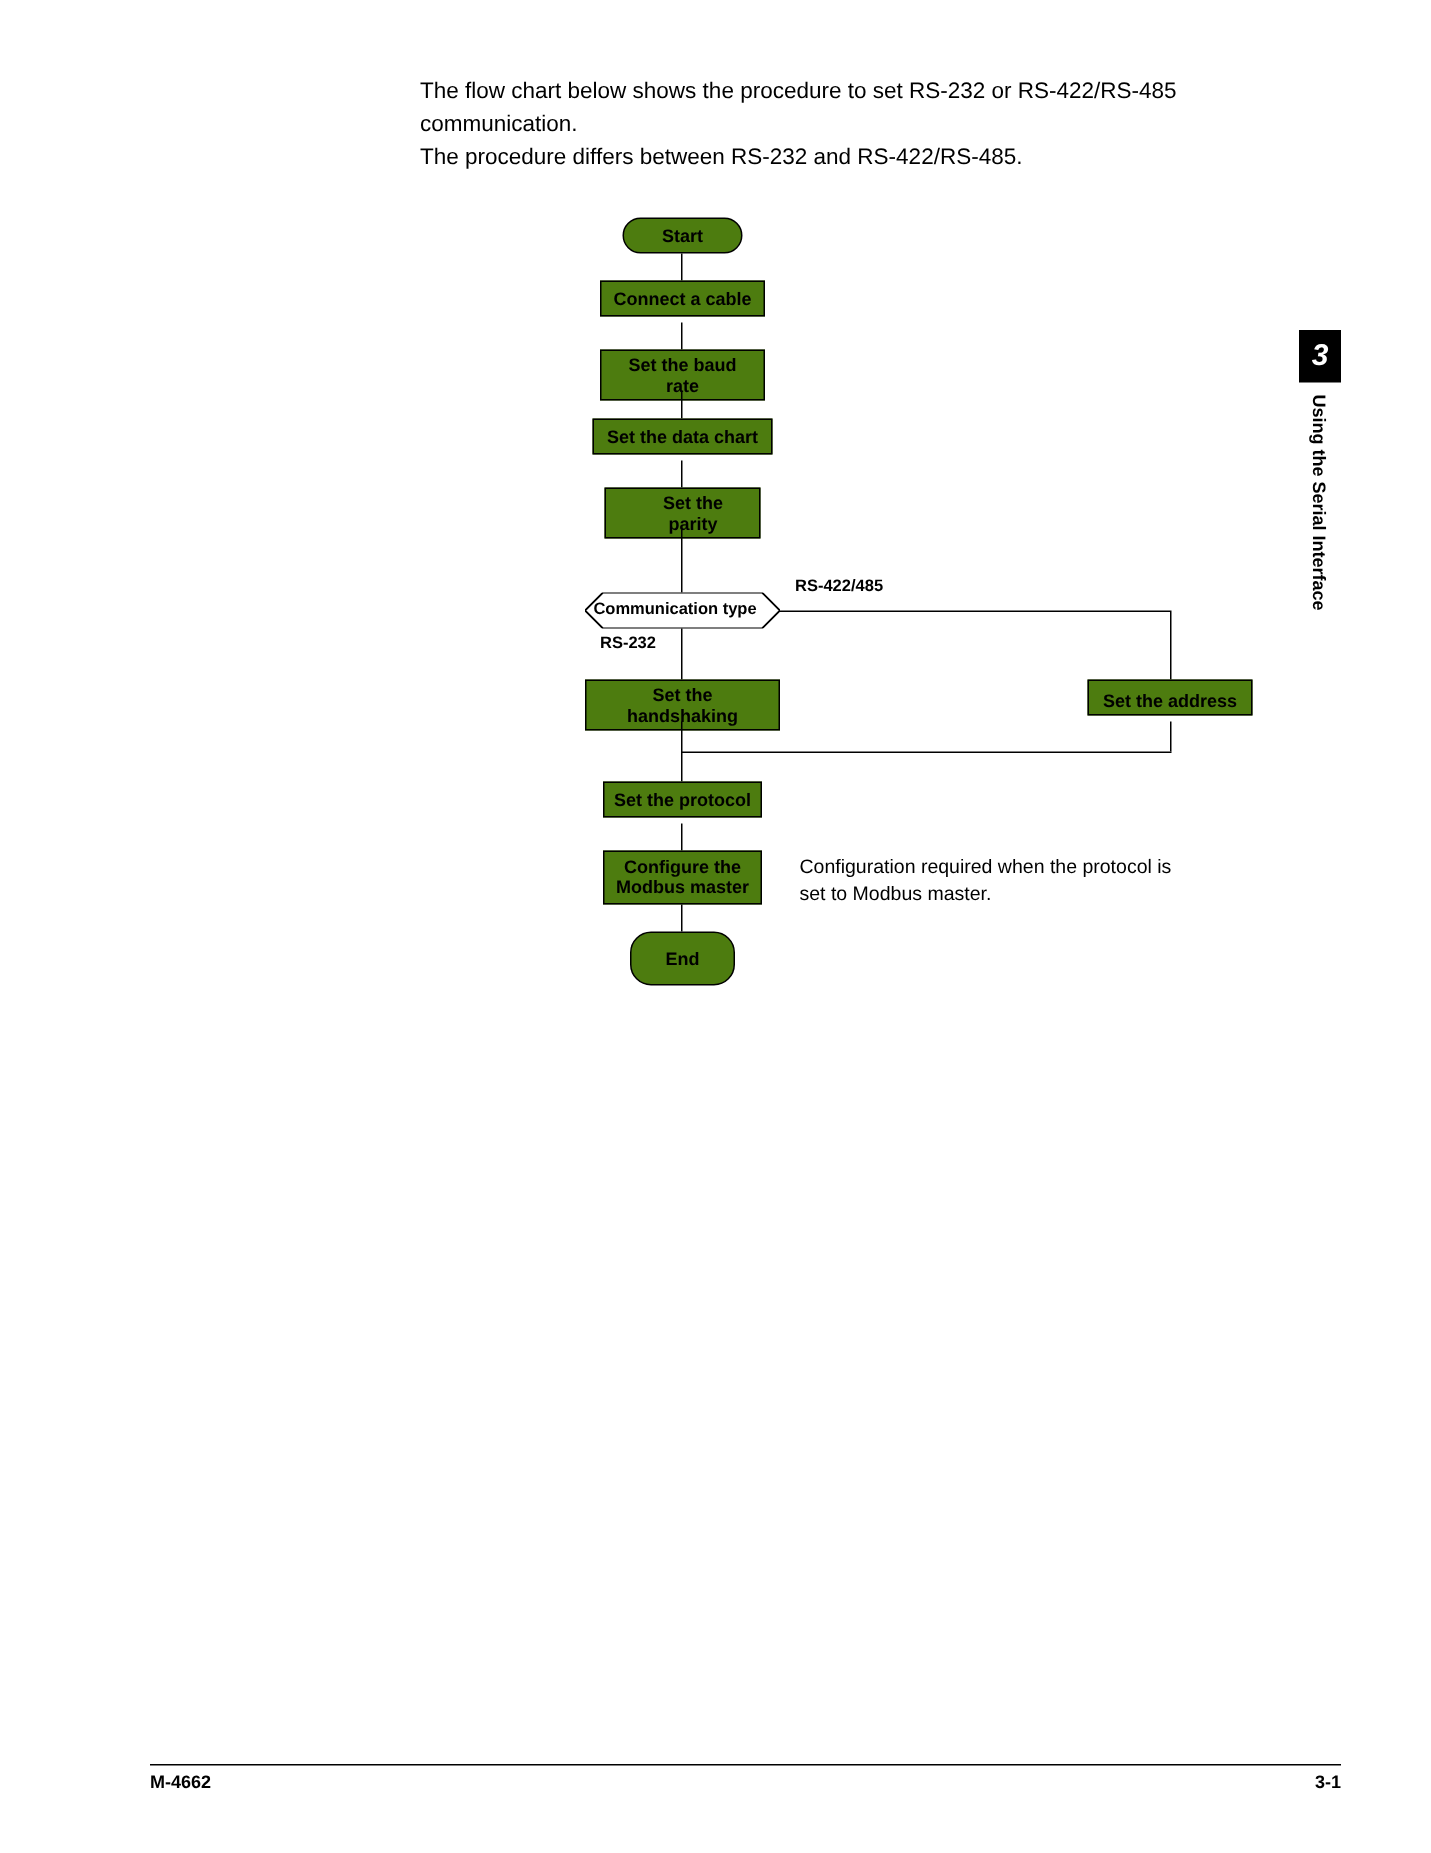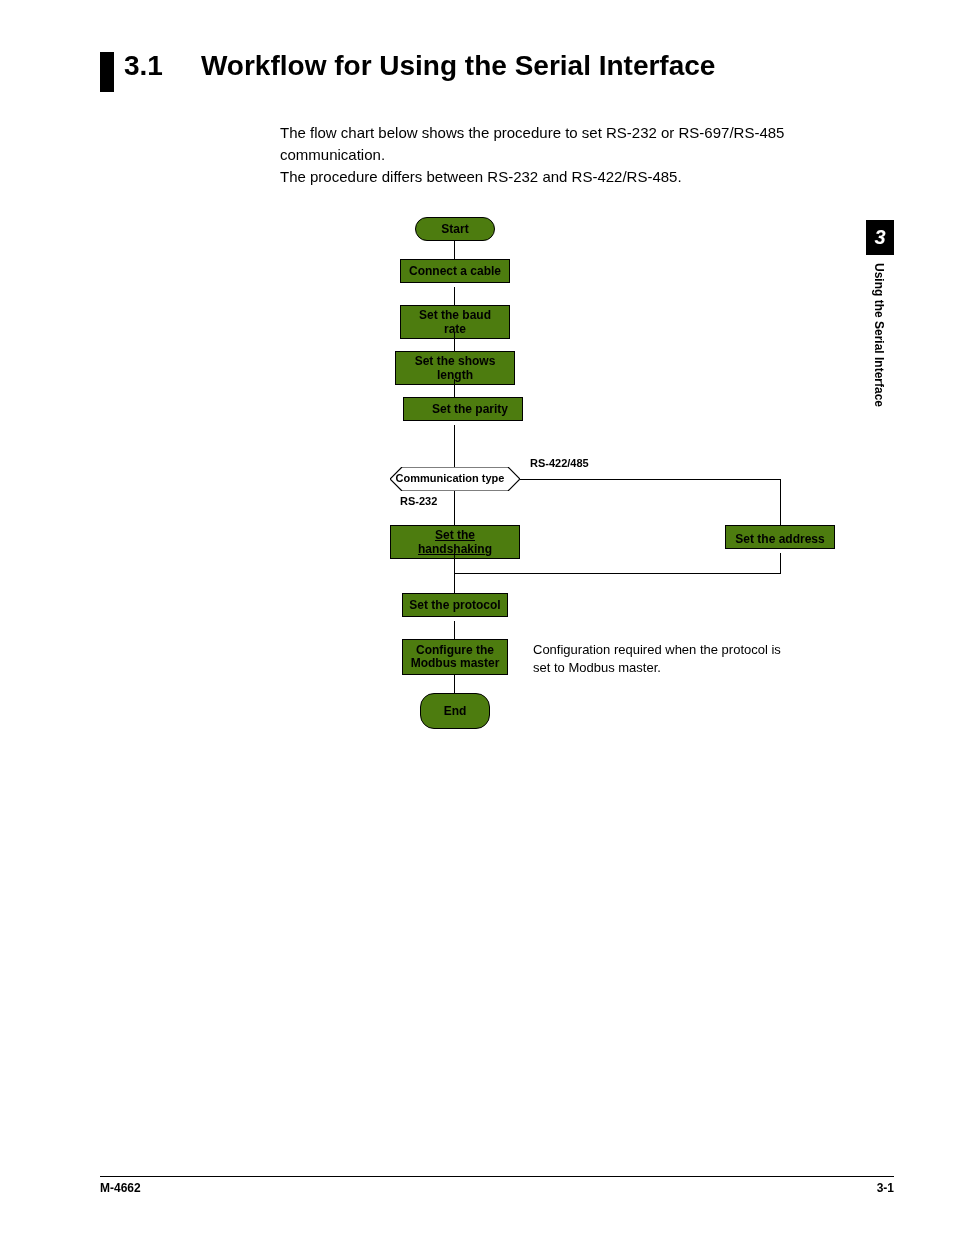--- a/index.html
+++ b/index.html
@@ -142,28 +142,23 @@
     font-size: 12px;
     font-weight: bold;
   }
 </style>
 </head>
 <body>
 
 <div class="page">
 
 
-  <div class="title-row">
-    <div class="title-bar"></div>
-    <div class="section-num">3.1</div>
-    <div class="section-title">Workflow for Using the Serial Interface</div>
-  </div>
 
   <div class="intro">
-    <div>The flow chart below shows the procedure to set RS-232 or RS-697/RS-485 communication.</div>
+    <div>The flow chart below shows the procedure to set RS-232 or RS-422/RS-485 communication.</div>
     <div>The procedure differs between RS-232 and RS-422/RS-485.</div>
   </div>
 
   <div class="flowchart">
 
     <div class="fc-box fc-term" style="left:135px; top:0; width:80px; height:24px;">
       <span>Start</span>
     </div>
     <div class="fc-line fc-vline" style="left:174px; top:24px; height:18px;"></div>
 
@@ -171,25 +166,25 @@
       <span>Connect a cable</span>
     </div>
     <div class="fc-line fc-vline" style="left:174px; top:70px; height:18px;"></div>
 
     <div class="fc-box" style="left:120px; top:88px; width:110px;">
       <span>Set the baud rate</span>
     </div>
     <div class="fc-line fc-vline" style="left:174px; top:116px; height:18px;"></div>
 
     <div class="fc-box" style="left:115px; top:134px; width:120px;">
-      <span>Set the shows length</span>
+      <span>Set the data chart</span>
     </div>
     <div class="fc-line fc-vline" style="left:174px; top:162px; height:18px;"></div>
 
-    <div class="fc-box" style="left:123px; top:180px; width:120px;padding-left:20px;">
+    <div class="fc-box" style="left:123px; top:180px; width:104px;padding-left:20px;">
       <span>Set the parity</span>
     </div>
     <div class="fc-line fc-vline" style="left:174px; top:208px; height:42px;"></div>
 
     <div class="fc-diamond-wrap" style="left:110px; top:250px;">
       <div class="fc-diamond">
         <svg width="130" height="24" viewBox="0 0 130 24">
           <polygon points="0,12 12,0 118,0 130,12 118,24 12,24" fill="#fff" stroke="#000" stroke-width="1.2"></polygon>
         </svg>
         <div class="fc-diamond-label">Communication type</div>
@@ -197,21 +192,21 @@
     </div>
 
     <div class="fc-label-sm" style="left:250px; top:240px;">RS-422/485</div>
     <div class="fc-label-sm" style="left:120px; top:278px;">RS-232</div>
 
     <div class="fc-line fc-vline" style="left:174px; top:274px; height:34px;"></div>
 
     <div class="fc-line fc-hline" style="left:240px; top:262px; width:260px;"></div>
     <div class="fc-line fc-vline" style="left:500px; top:262px; height:46px;"></div>
 
-    <div class="fc-box" style="left:110px; top:308px; width:130px;text-decoration:underline;">
+    <div class="fc-box" style="left:110px; top:308px; width:130px;">
       <span>Set the handshaking</span>
     </div>
 
     <div class="fc-box" style="left:445px; top:308px; width:110px;align-items:flex-end;">
       <span>Set the address</span>
     </div>
 
     <div class="fc-line fc-vline" style="left:174px; top:336px; height:40px;"></div>
     <div class="fc-line fc-vline" style="left:500px; top:336px; height:20px;"></div>
     <div class="fc-line fc-hline" style="left:174px; top:356px; width:327px;"></div>

